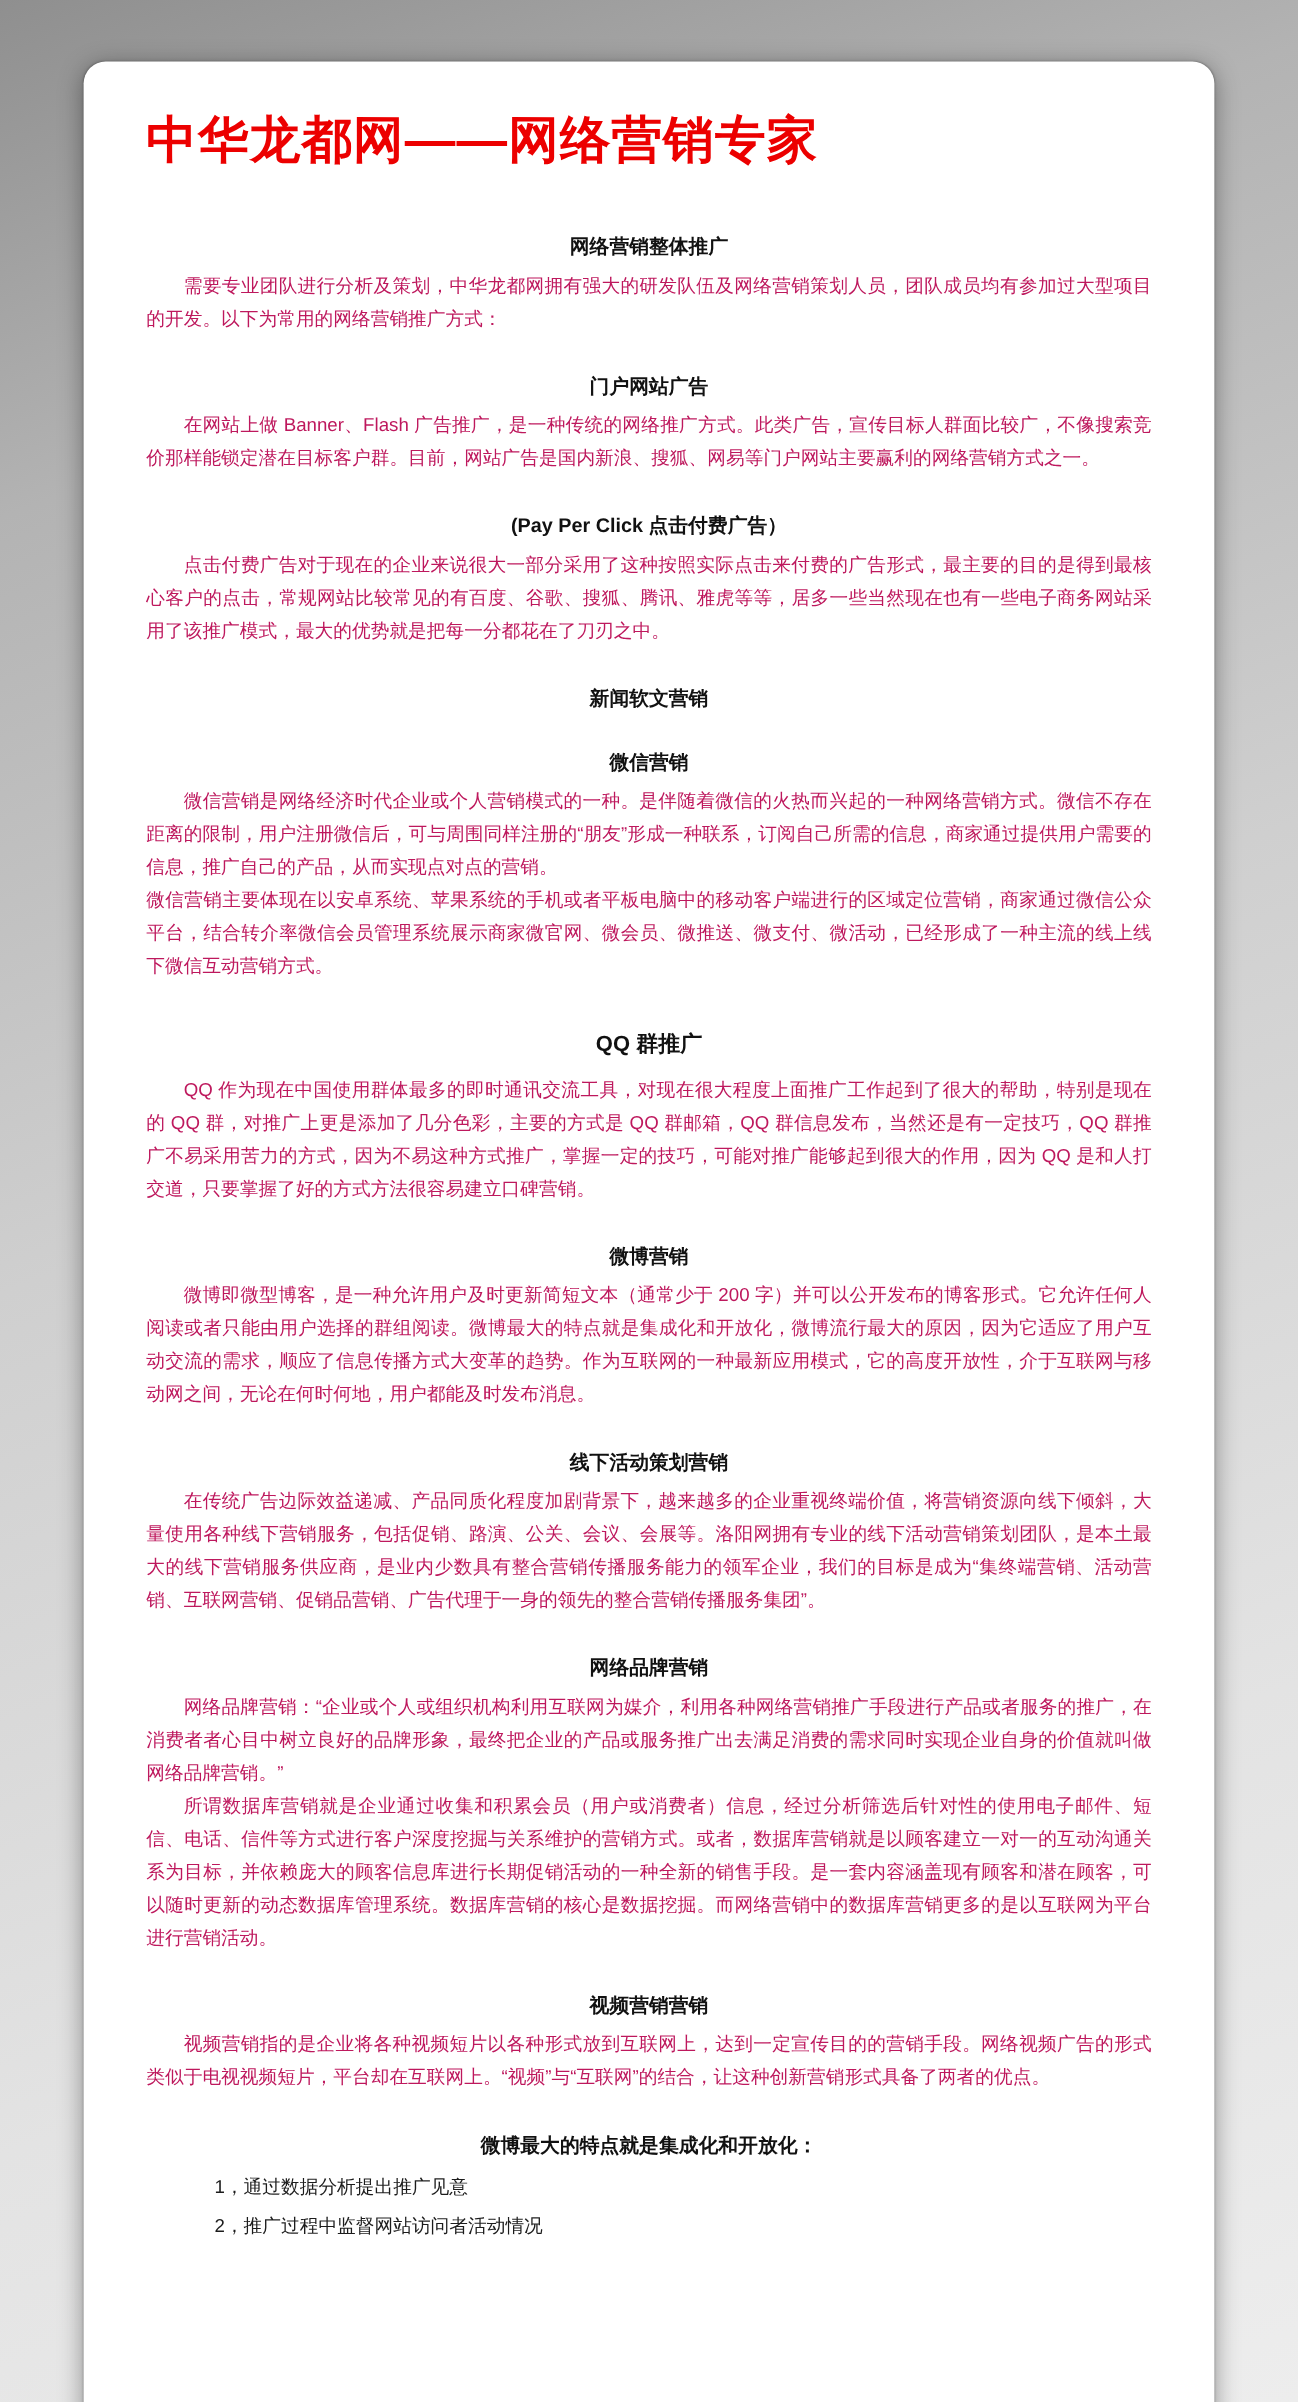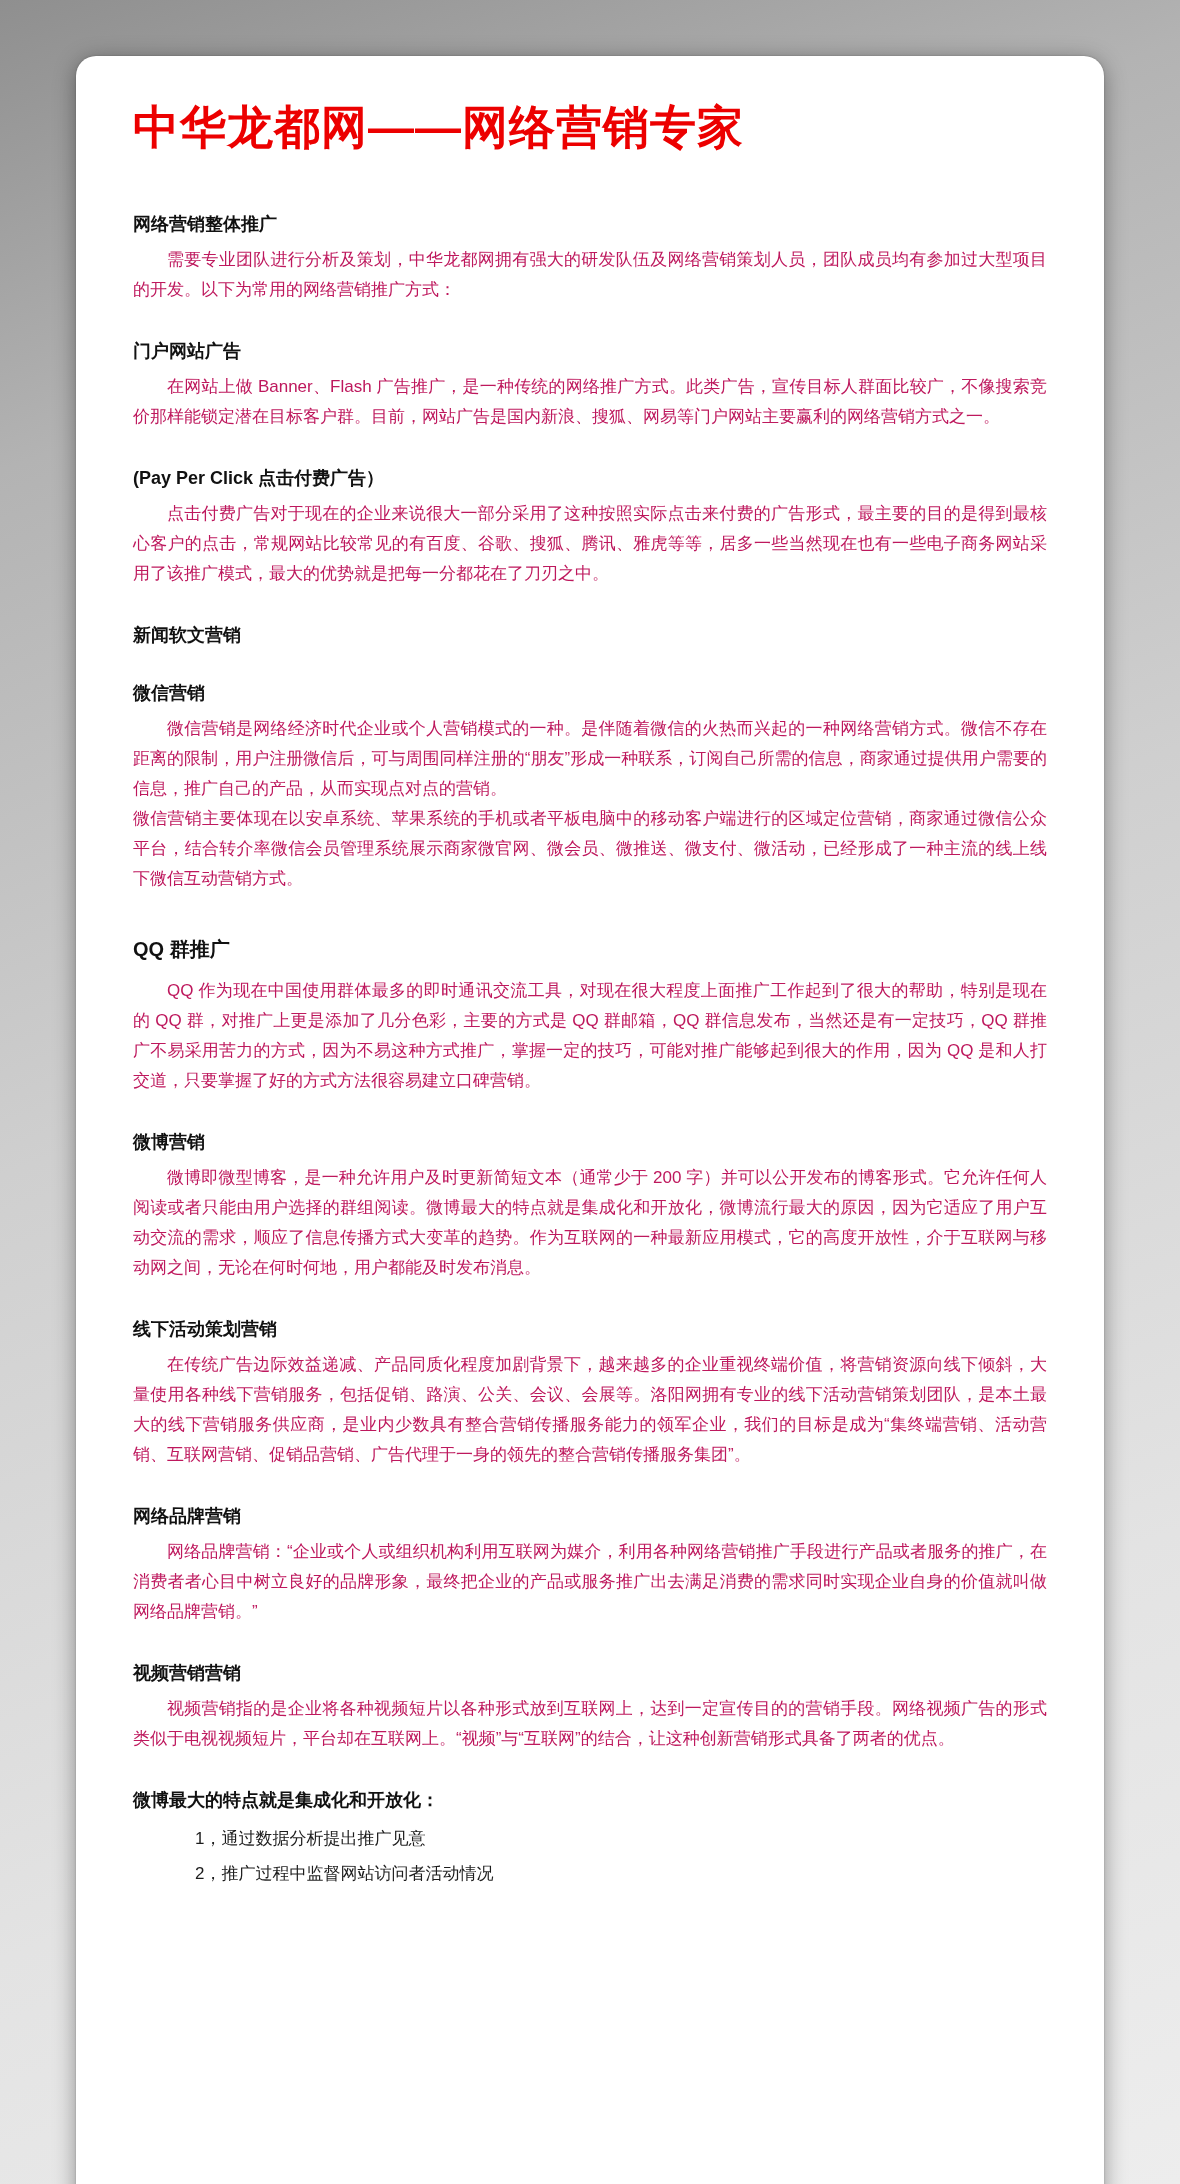--- a/index.html
+++ b/index.html
@@ -15,21 +15,21 @@
     box-shadow:0 4px 22px rgba(0,0,0,0.38), 0 0 2px rgba(0,0,0,0.25);
   }
   .content{padding:42px 57px 0 57px;color:#1c1c1c;}
   .title{
     color:#ec0000;font-size:46px;font-weight:bold;
     line-height:58px;margin:0 0 56px 0;letter-spacing:1px;white-space:nowrap;
   }
   section{margin:0;}
   section h2{
     font-size:18px;font-weight:bold;color:#111;
-    margin:34px 0 9px 0;line-height:24px;
+    margin:34px 0 9px 0;line-height:24px;text-align:center;
   }
   section.first h2{margin-top:0;}
   section.big h2{font-size:20px;font-weight:600;margin:40px 0 12px 0;line-height:30px;}
   section p{
     margin:0;font-size:17px;line-height:30px;text-indent:2em;
     text-align:justify;color:#be185d;
   }
   section p.noindent{text-indent:0;}
   .steps{margin:6px 0 0 0;padding:0 0 0 62px;list-style:none;}
   .steps li{font-size:17px;line-height:35px;color:#1c1c1c;}
@@ -81,20 +81,21 @@
       <h2>线下活动策划营销</h2>
       <p>在传统广告边际效益递减、产品同质化程度加剧背景下，越来越多的企业重视终端价值，将营销资源向线下倾斜，大量使用各种线下营销服务，包括促销、路演、公关、会议、会展等。洛阳网拥有专业的线下活动营销策划团队，是本土最大的线下营销服务供应商，是业内少数具有整合营销传播服务能力的领军企业，我们的目标是成为“集终端营销、活动营销、互联网营销、促销品营销、广告代理于一身的领先的整合营销传播服务集团”。</p>
     </section>
 
     <section>
       <h2>网络品牌营销</h2>
       <p>网络品牌营销：“企业或个人或组织机构利用互联网为媒介，利用各种网络营销推广手段进行产品或者服务的推广，在消费者者心目中树立良好的品牌形象，最终把企业的产品或服务推广出去满足消费的需求同时实现企业自身的价值就叫做网络品牌营销。”</p>
     </section>
 
     <section>
+      <p>所谓数据库营销就是企业通过收集和积累会员（用户或消费者）信息，经过分析筛选后针对性的使用电子邮件、短信、电话、信件等方式进行客户深度挖掘与关系维护的营销方式。或者，数据库营销就是以顾客建立一对一的互动沟通关系为目标，并依赖庞大的顾客信息库进行长期促销活动的一种全新的销售手段。是一套内容涵盖现有顾客和潜在顾客，可以随时更新的动态数据库管理系统。数据库营销的核心是数据挖掘。而网络营销中的数据库营销更多的是以互联网为平台进行营销活动。</p>
     </section>
 
     <section>
       <h2>视频营销营销</h2>
       <p>视频营销指的是企业将各种视频短片以各种形式放到互联网上，达到一定宣传目的的营销手段。网络视频广告的形式类似于电视视频短片，平台却在互联网上。“视频”与“互联网”的结合，让这种创新营销形式具备了两者的优点。</p>
     </section>
 
     <section>
       <h2>微博最大的特点就是集成化和开放化：</h2>
       <ol class="steps">

